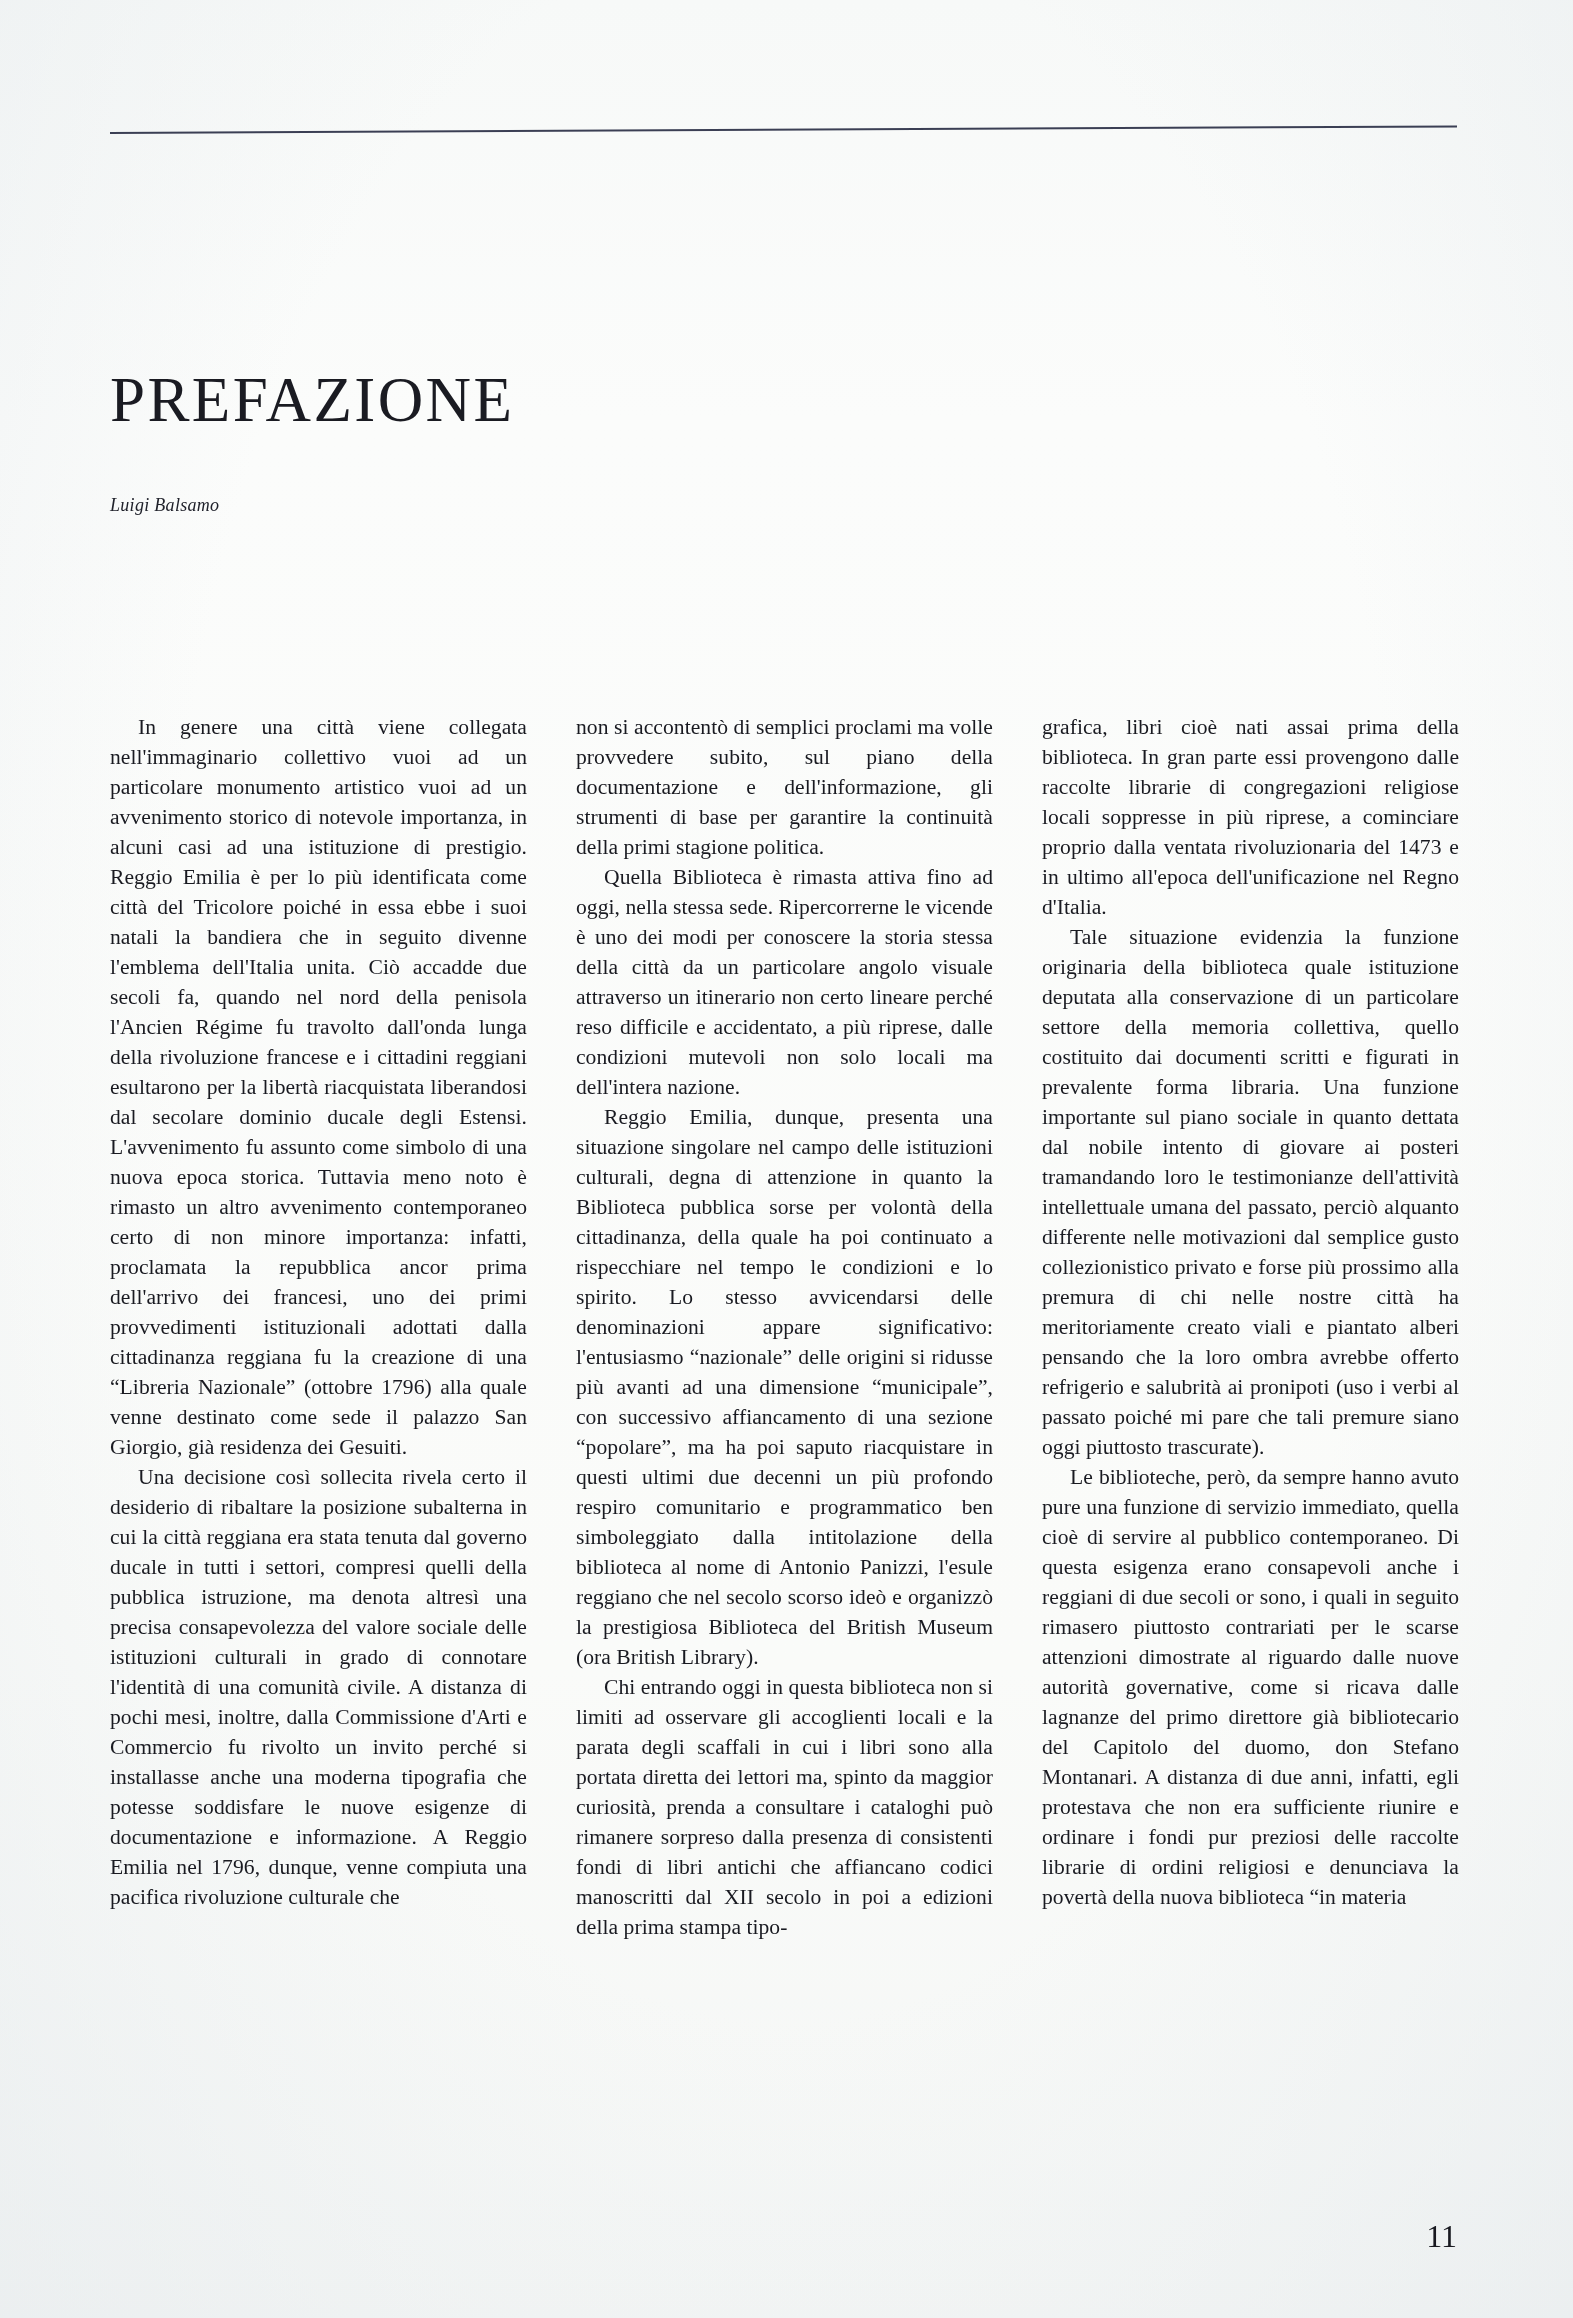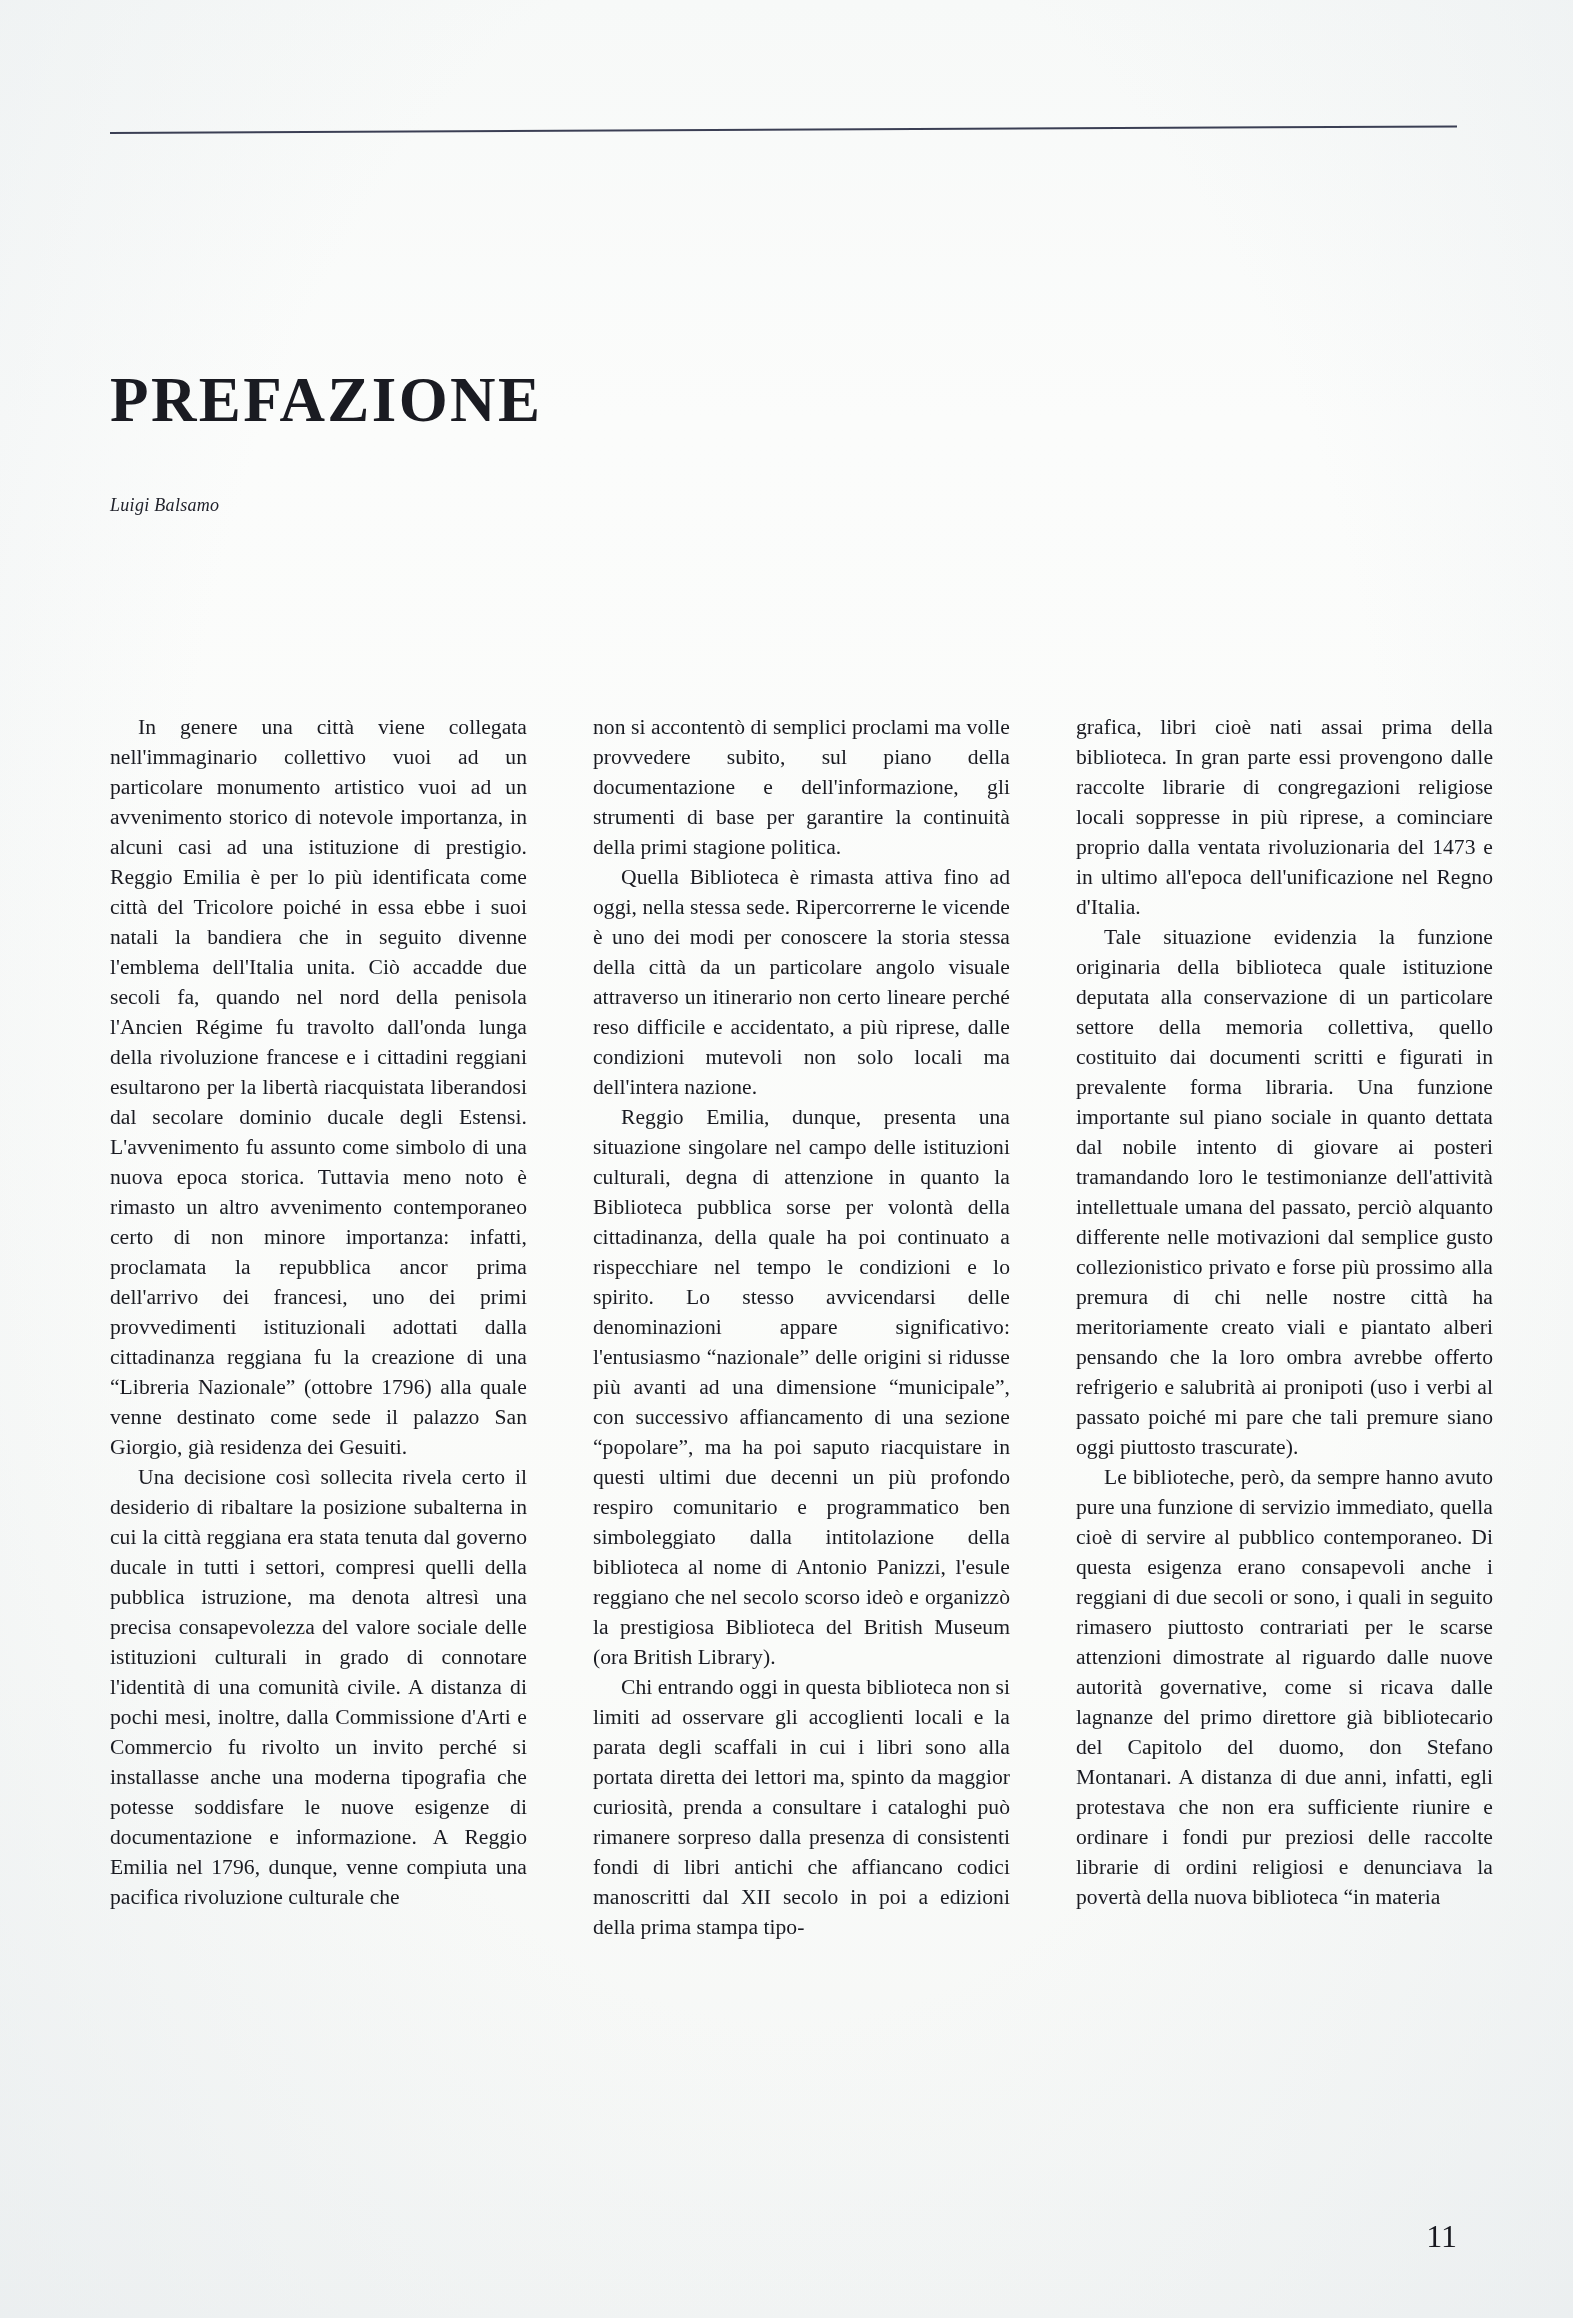--- a/index.html
+++ b/index.html
@@ -38,40 +38,40 @@
     transform-origin: left center;
     opacity: 0.92;
   }
   .title {
     position: absolute;
     left: 110px;
     top: 327px;
     font-size: 63px;
     line-height: 1;
     letter-spacing: 2.4px;
-    font-weight: 700;
+    font-weight: 400;
     color: #1a1b22;
     font-family: "Liberation Serif", "DejaVu Serif", serif;
   }
   .author {
     position: absolute;
     left: 110px;
     top: 495px;
     font-size: 18px;
     font-style: italic;
     color: #20222b;
     letter-spacing: 0.3px;
   }
   .columns {
     position: absolute;
     left: 110px;
     top: 712px;
     width: 1350px;
     display: flex;
-    gap: 66px;
+    gap: 49px;
   }
   .col {
     width: 417px;
     flex: 0 0 417px;
   }
   .col p {
     margin: 0;
     font-size: 21.6px;
     line-height: 30px;
     text-align: justify;

